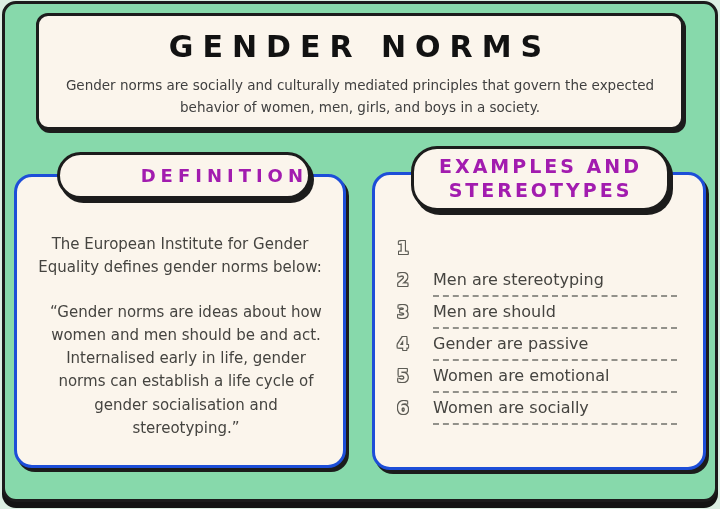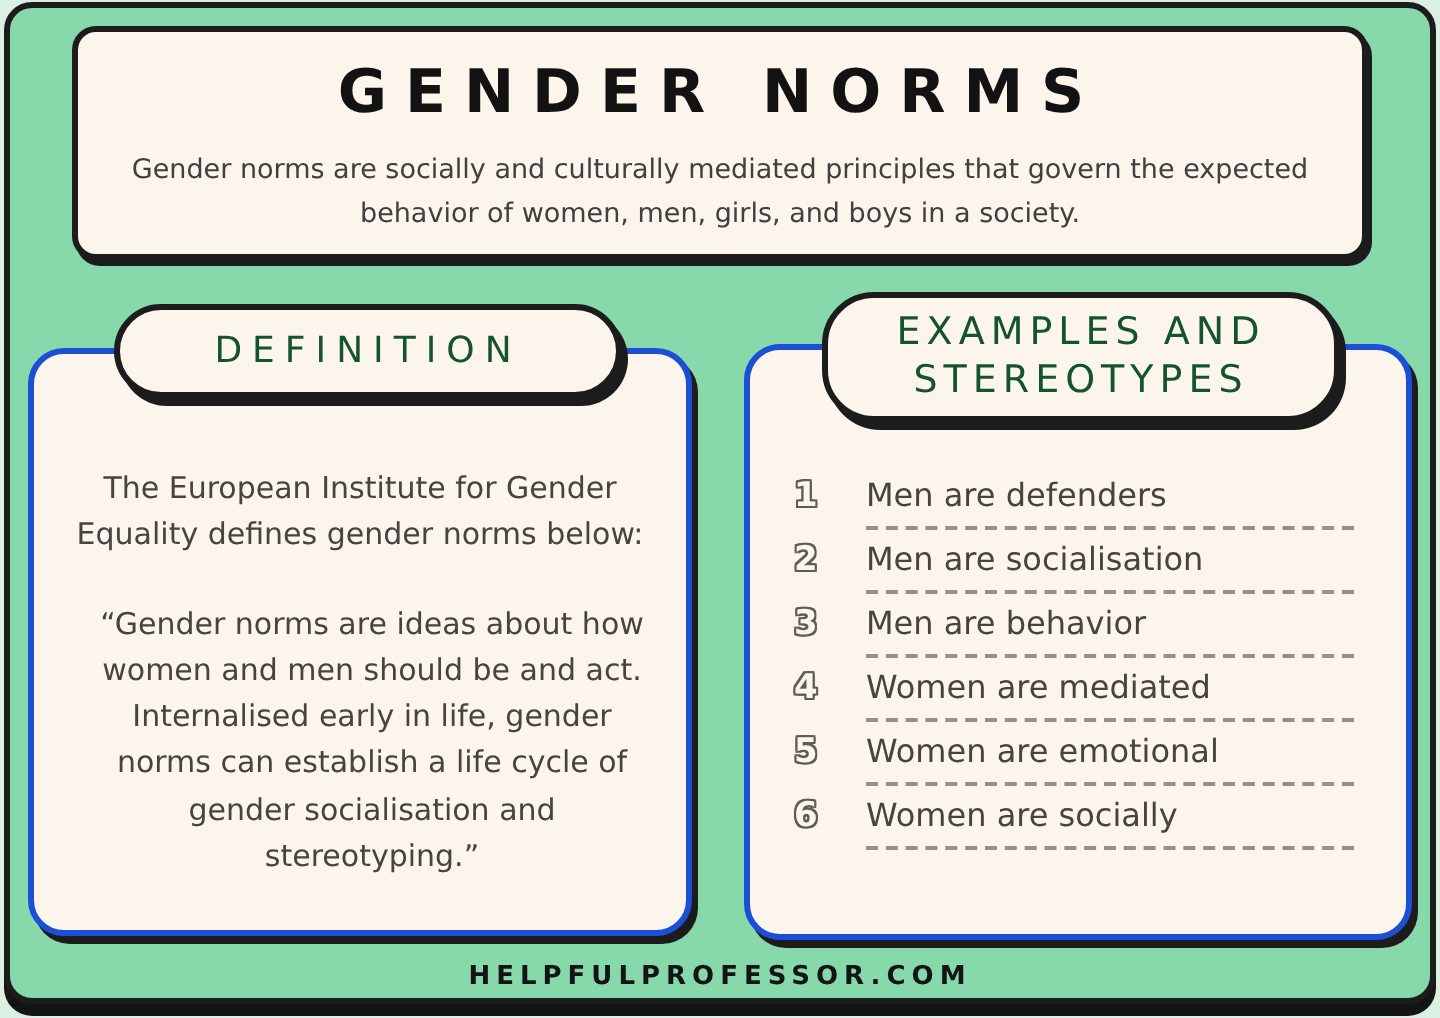--- a/index.html
+++ b/index.html
@@ -50,24 +50,24 @@
   
   .pill {
     position: absolute;
     background: #FBF5EC;
     border: 3px solid #1C1C1C;
     border-radius: 26px;
     box-shadow: 3px 4px 0 #1C1C1C;
     z-index: 2;
     display: flex;
     align-items: center;
-    justify-content: center;
+    justify-content: flex-end;
     text-align: center;
-    font-weight: 400;
-    color: #14532d;
+    font-weight: 700;
+    color: #a21caf;
   }
   .pill-left {
     left: 57px; top: 152px;
     width: 254px; height: 47px;
     font-size: 18px;
     letter-spacing: 5px;
   }
   .pill-right {
     left: 411px; top: 146px;
     width: 259px; height: 65px;
@@ -157,38 +157,36 @@
     <p>The European Institute for Gender Equality defines gender norms below:</p>
     <p>“Gender norms are ideas about how women and men should be and act. Internalised early in life, gender norms can establish a life cycle of gender socialisation and stereotyping.”</p>
   </div>
 
   <div class="pill pill-right">
     <span>EXAMPLES AND STEREOTYPES</span>
   </div>
   <div class="panel-box box-right">
     <div class="item">
       <span class="num">1</span>
-      <span class="txt">Men are defenders</span>
     </div>
     <div class="item">
       <span class="num">2</span>
-      <span class="txt">Men are socialisation</span>
+      <span class="txt">Men are stereotyping</span>
     </div>
     <div class="item">
       <span class="num">3</span>
-      <span class="txt">Men are behavior</span>
+      <span class="txt">Men are should</span>
     </div>
     <div class="item">
       <span class="num">4</span>
-      <span class="txt">Women are mediated</span>
+      <span class="txt">Gender are passive</span>
     </div>
     <div class="item">
       <span class="num">5</span>
       <span class="txt">Women are emotional</span>
     </div>
     <div class="item">
       <span class="num">6</span>
       <span class="txt">Women are socially</span>
     </div>
   </div>
 
-  <div class="footer">HELPFULPROFESSOR.COM</div>
 </div>
 
 </body></html>

